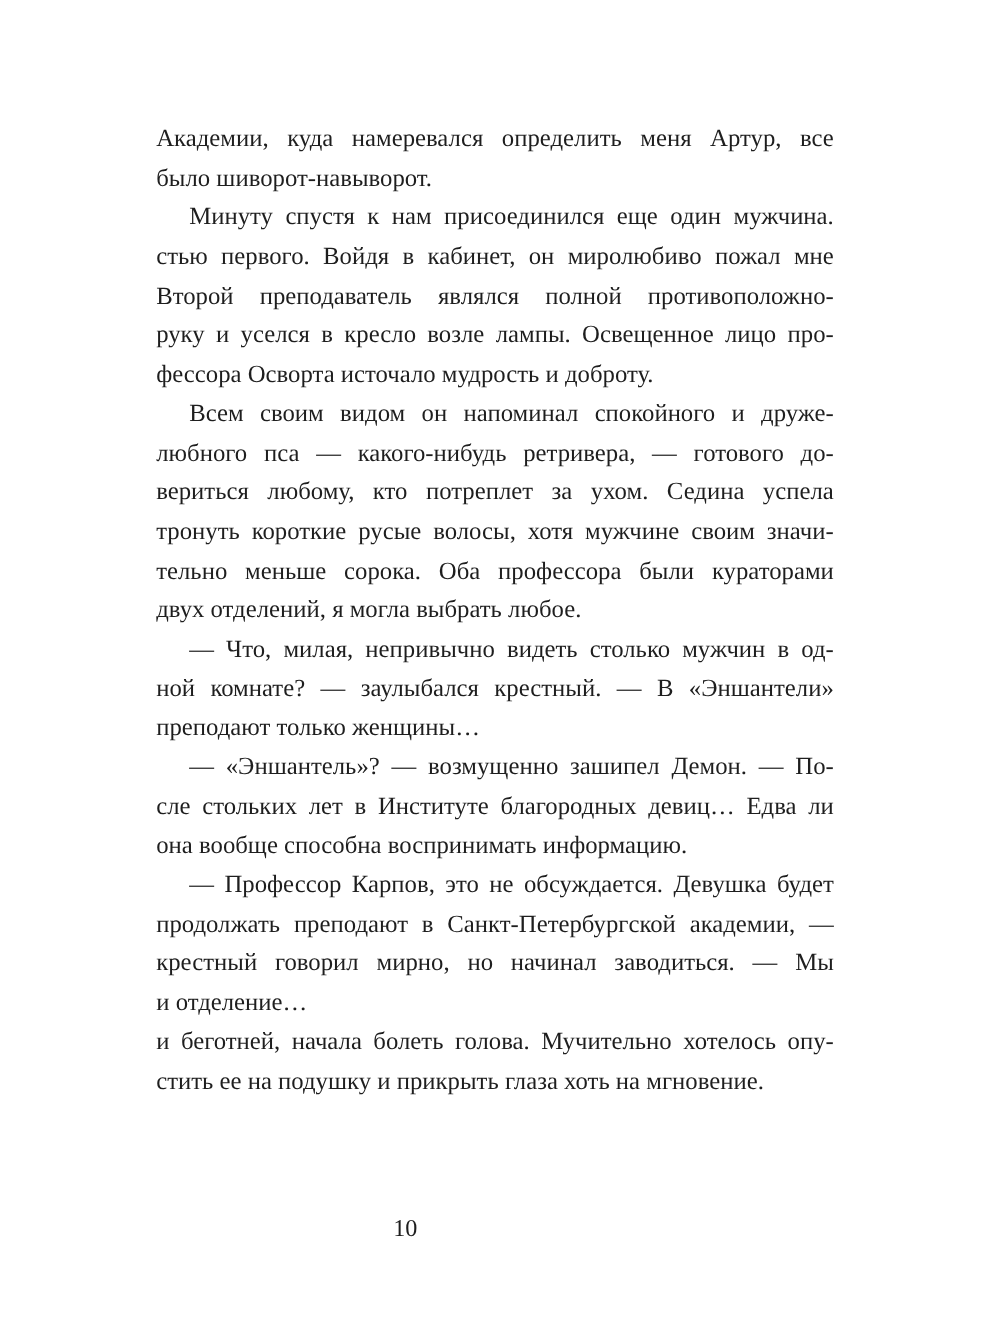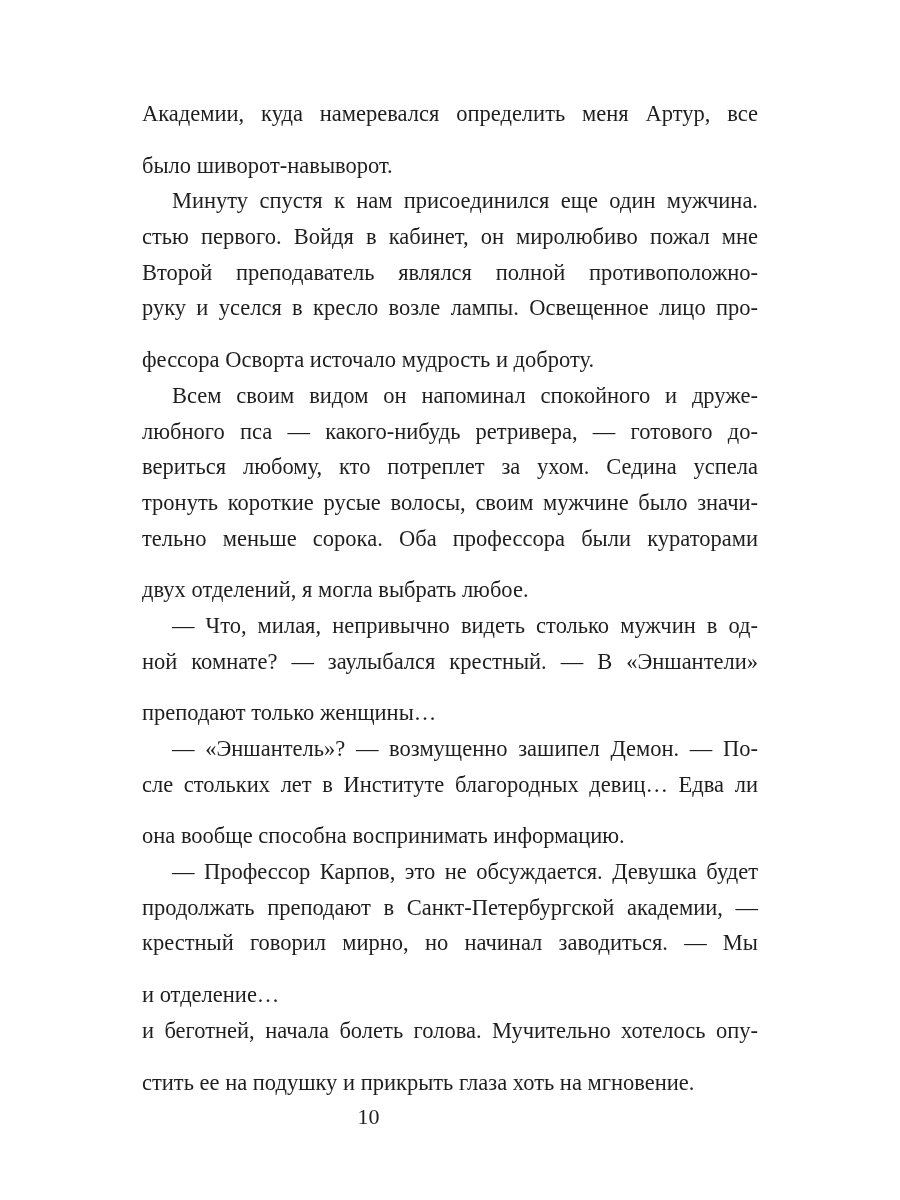--- a/index.html
+++ b/index.html
@@ -18,39 +18,38 @@
     .page {
       position: absolute;
       left: 0; top: 0;
       width: 900px;
       height: 1200px;
       background: #ffffff;
     }
     .text-block {
       position: absolute;
       left: 142px;
-      top: 96px;
+      top: 108px;
       width: 616px;
     }
     .line {
       display: block;
       height: 35.7px;
       line-height: 35.7px;
       font-size: 22.5px;
       white-space: nowrap;
       text-align: justify;
       text-align-last: justify;
       overflow: visible;
     }
     .line.indent {
       padding-left: 30px;
     }
     .line.last {
       text-align-last: left;
-      margin-top: 16px;
     }
     .page-number {
       position: absolute;
       left: 0;
       width: 737px;
       top: 1102px;
       text-align: center;
       font-size: 22px;
       line-height: 30px;
       color: #1e1e1e;
@@ -72,21 +71,21 @@
       <span class="line">стью первого. Войдя в кабинет, он миролюбиво пожал мне</span>
       <span class="line">Второй преподаватель являлся полной противоположно-</span>
       <span class="line">руку и уселся в кресло возле лампы. Освещенное лицо про-</span>
       <span class="line last">фессора Осворта источало мудрость и доброту.</span>
     </div>
 
     <div>
       <span class="line indent">Всем своим видом он напоминал спокойного и друже-</span>
       <span class="line">любного пса — какого-нибудь ретривера, — готового до-</span>
       <span class="line">вериться любому, кто потреплет за ухом. Седина успела</span>
-      <span class="line">тронуть короткие русые волосы, своим мужчине было значи-</span>
+      <span class="line">тронуть короткие русые волосы, хотя мужчине своим значи-</span>
       <span class="line">тельно меньше сорока. Оба профессора были кураторами</span>
       <span class="line last">двух отделений, я могла выбрать любое.</span>
     </div>
 
     <div>
       <span class="line indent">— Что, милая, непривычно видеть столько мужчин в од-</span>
       <span class="line">ной комнате? — заулыбался крестный. — В «Эншантели»</span>
       <span class="line last">преподают только женщины…</span>
     </div>
 

